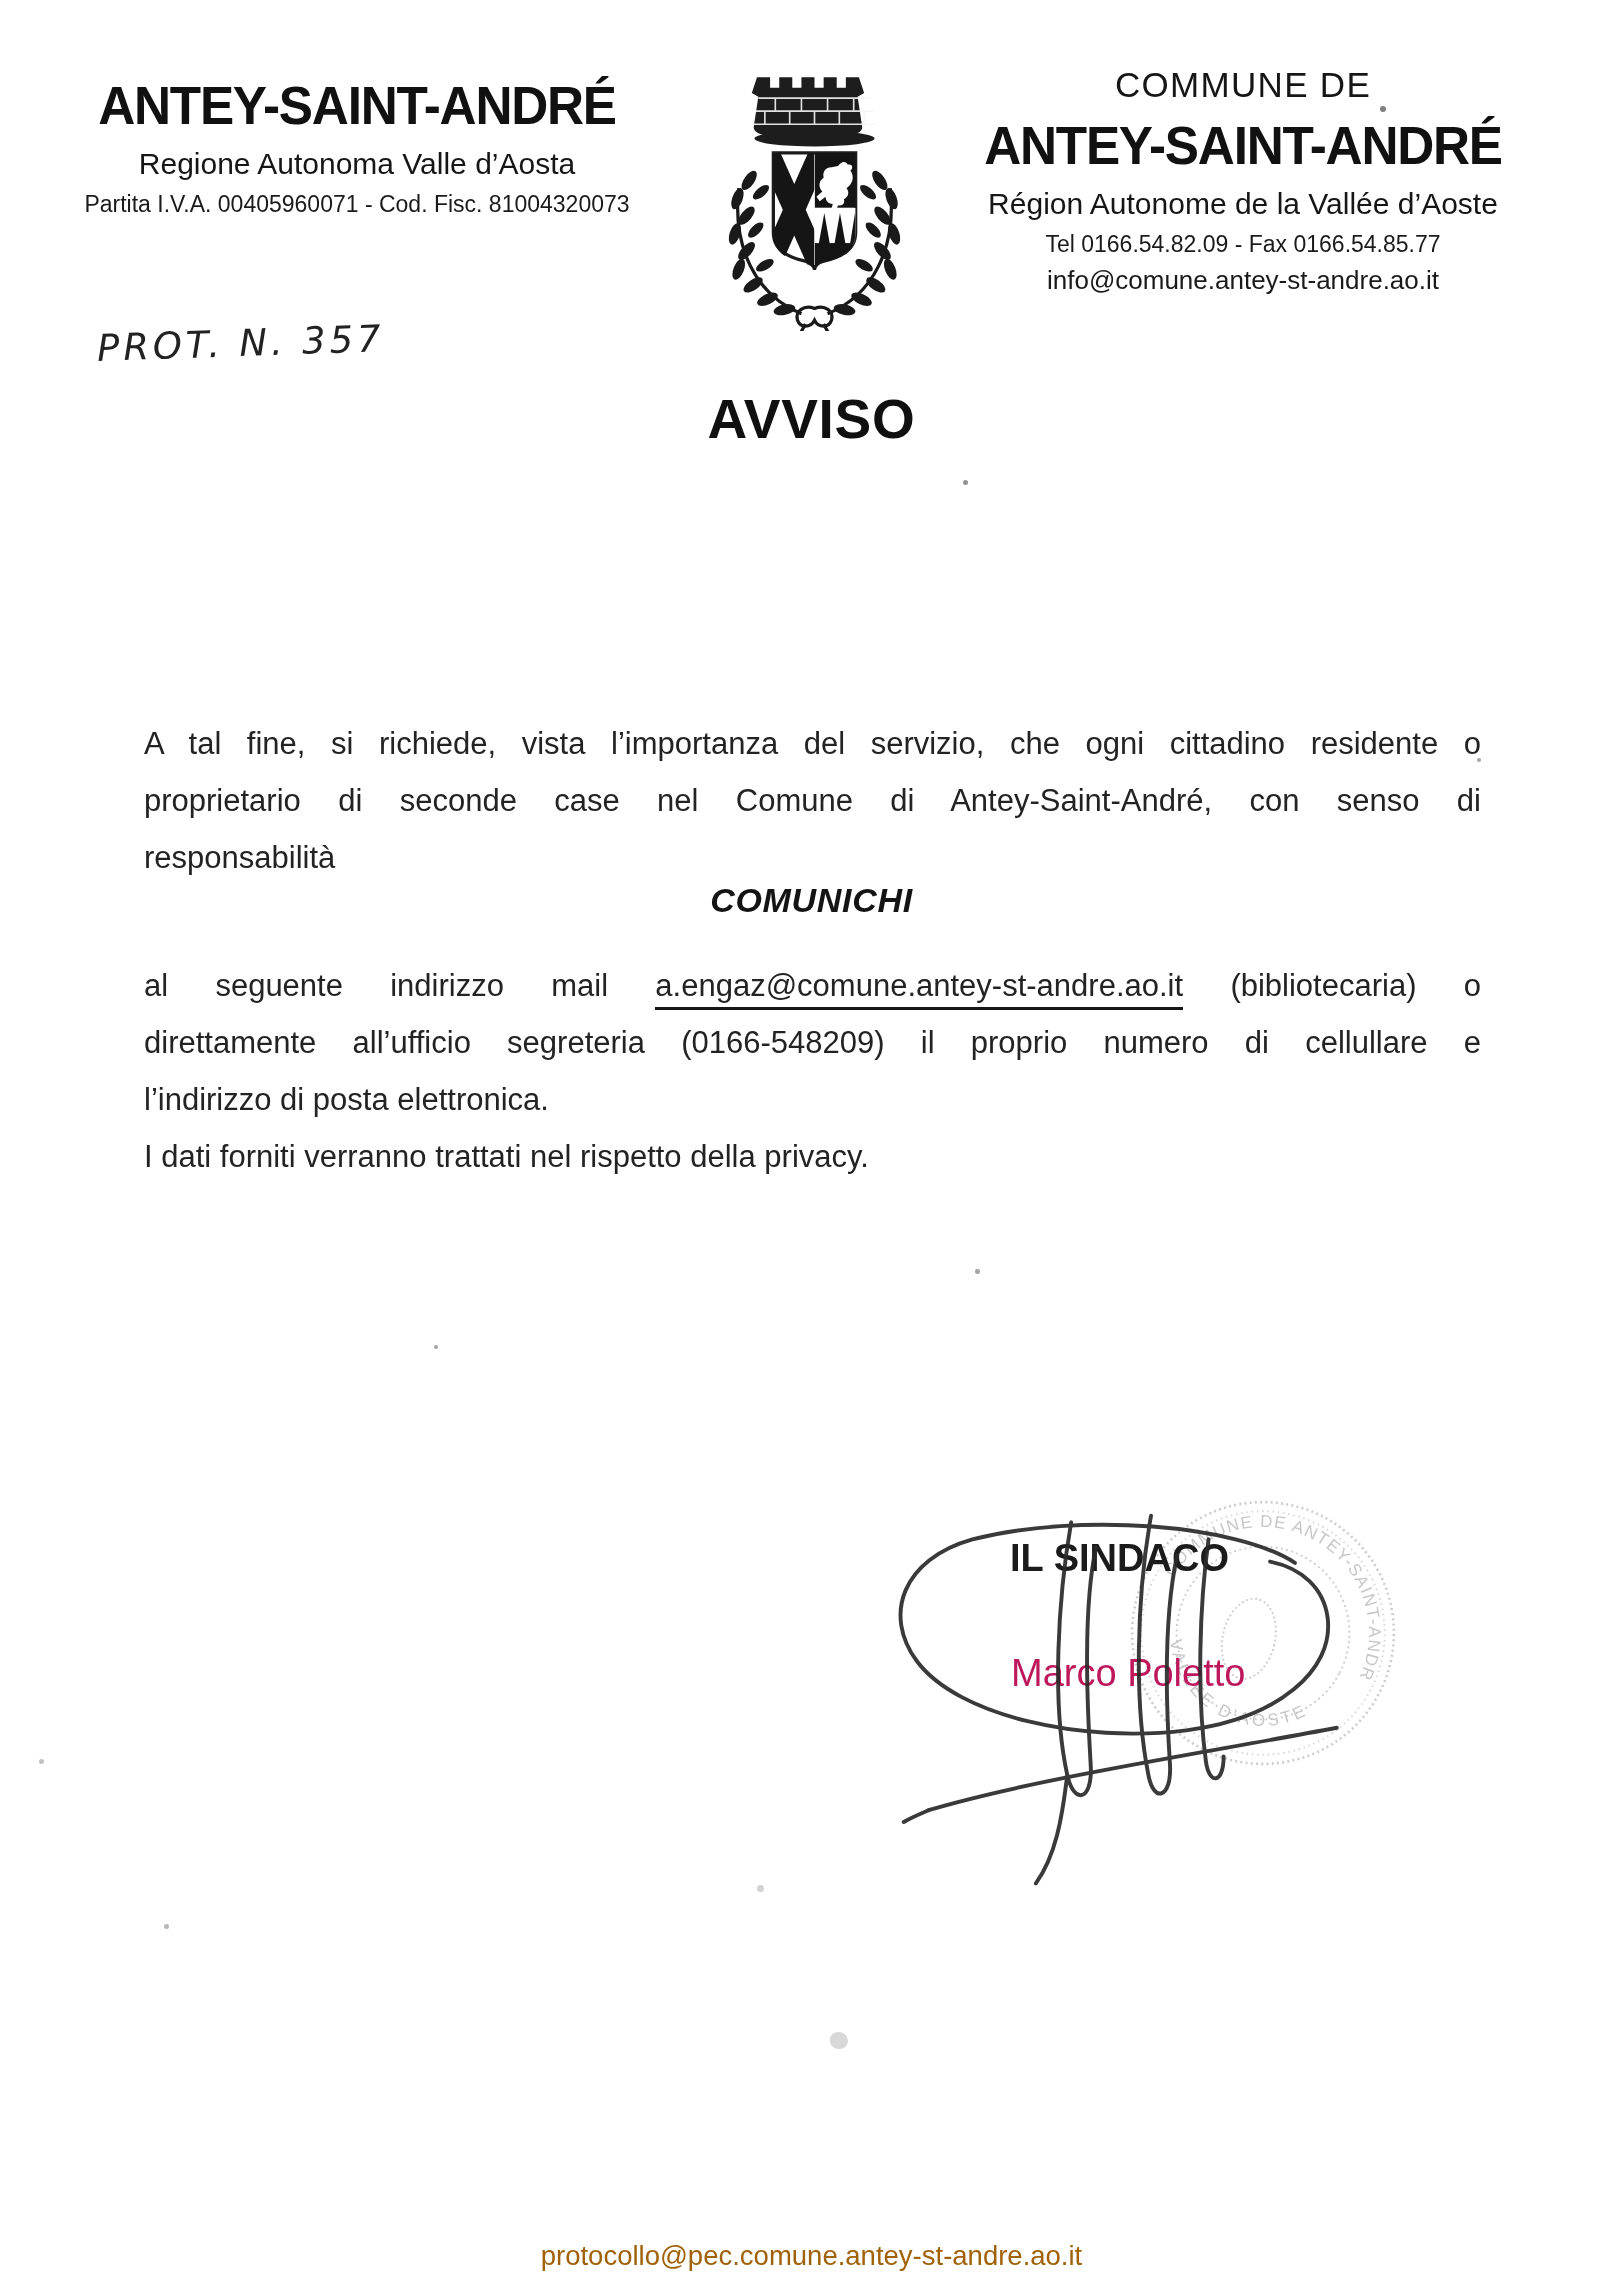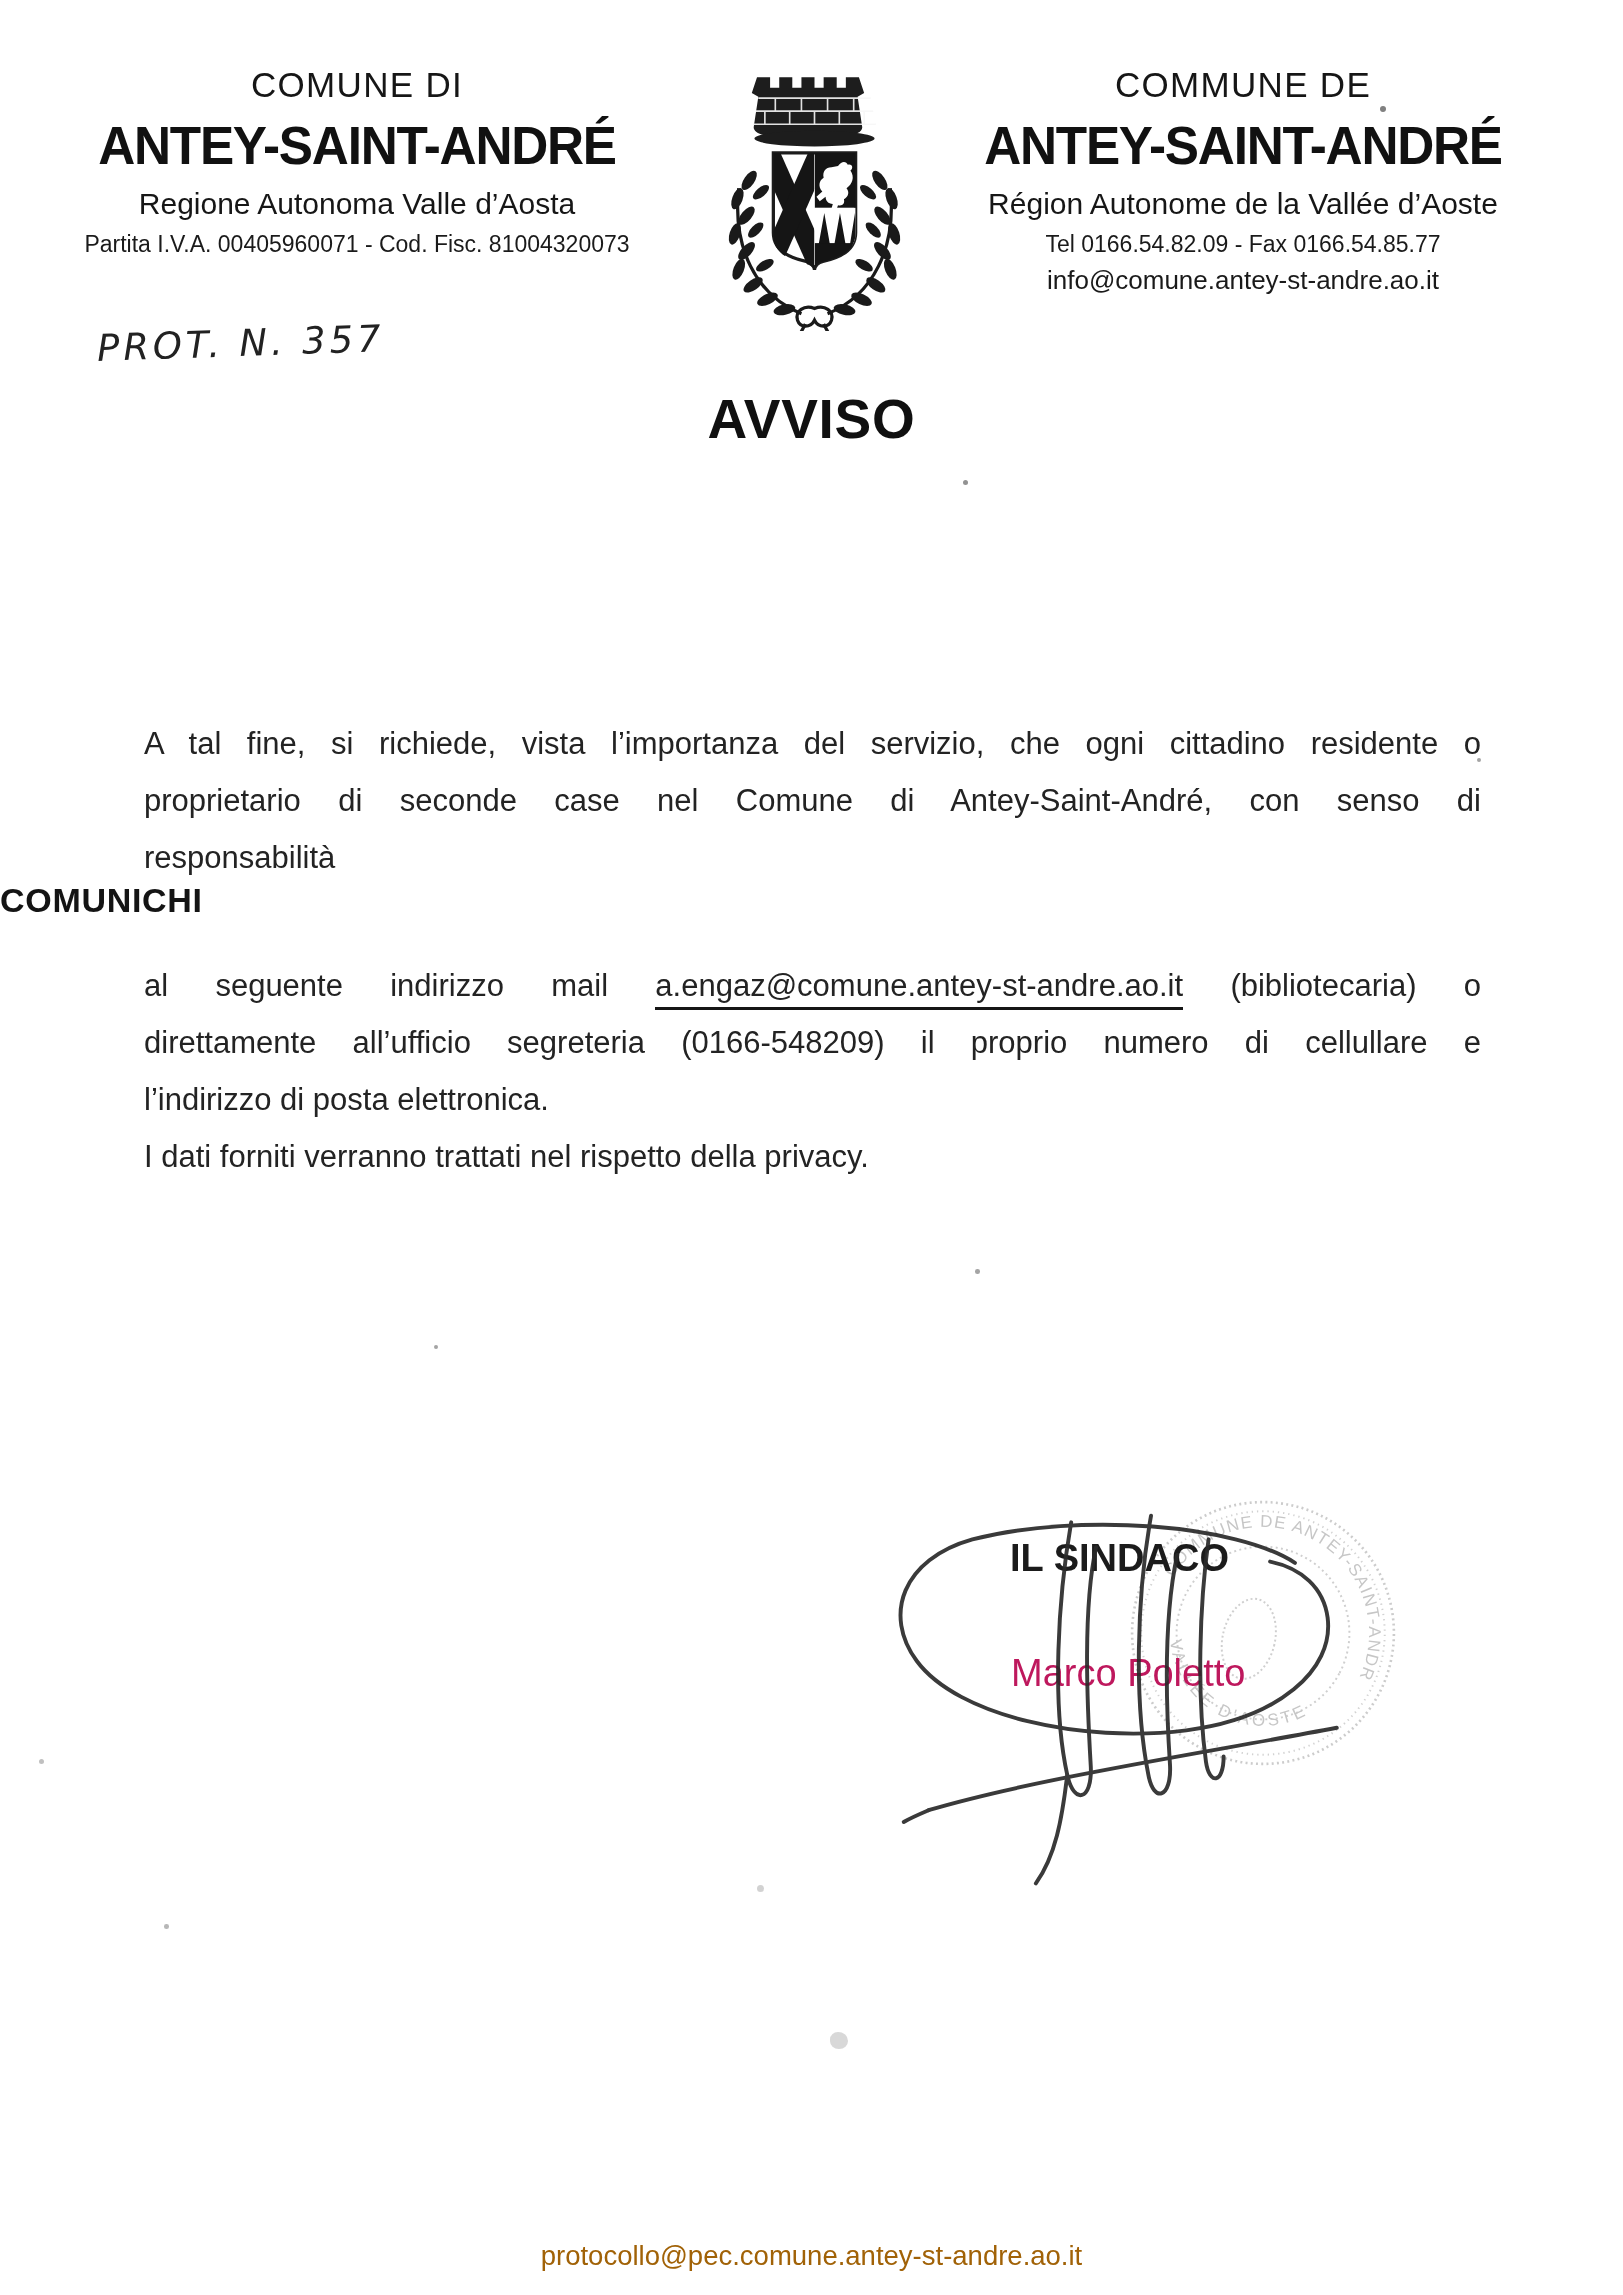--- a/index.html
+++ b/index.html
@@ -27,22 +27,22 @@
   }
   
   .title { position:absolute; left:0; right:0; top:387px; text-align:center;
            font-size:55px; font-weight:bold; color:#101010; letter-spacing:0.7px; }
   .para { position:absolute; left:144px; width:1337px; font-size:31px; color:#232323; }
   .pline { height:57px; line-height:57px; white-space:nowrap; }
   .jline { text-align:justify; text-align-last:justify; }
   .lline { text-align:left; }
   .p1 { top:541px; }
   .p2 { top:715px; }
-  .subhead { position:absolute; left:0; right:0; top:881px; text-align:left;
-             font-size:34px; font-weight:bold; color:#141414; letter-spacing:0.7px; }
+  .subhead { position:absolute; left:0; right:0; top:881px; text-align:center;
+             font-size:34px; font-weight:bold; color:#141414; letter-spacing:0.7px;font-style:italic; }
   .p3 { top:957px; }
   .p4 { top:1128px; }
   .email { border-bottom:3.9px solid #161616; padding-bottom:4px; }
   .dateline { position:absolute; left:144px; top:1287px; font-size:31px; color:#232323;
               height:57px; line-height:57px; }
   
   .stamp  { position:absolute; left:1119px; top:1489px; width:288px; height:288px; z-index:1; }
   .sig-role { position:absolute; left:1008px; top:1537px; width:223px; text-align:center;
               font-size:38px; font-weight:600; color:#1b1b1b; z-index:2; white-space:nowrap; }
   .sig-name { position:absolute; left:1011px; top:1652px; width:255px; text-align:left;
@@ -53,21 +53,20 @@
             font-size:27.5px; color:#a16207; }
   
   .speck { position:absolute; background:#4a4a4a; border-radius:50%; }
 </style>
 </head>
 <body>
 
 <div class="page">
 
   <div class="hdr-col hdr-left">
-    <div class="h-line1">COMUNE DI</div>
     <div class="h-line2">ANTEY-SAINT-ANDRÉ</div>
     <div class="h-line3">Regione Autonoma Valle d’Aosta</div>
     <div class="h-line4">Partita I.V.A. 00405960071 - Cod. Fisc. 81004320073</div>
   </div>
 
   <div class="crest">
     <svg viewBox="0 0 320 400" width="209" height="262">
 
       <g>
         <path fill="#1d1d1d" d="M72,12 h20 v16 h14 v-16 h20 v16 h14 v-16 h20 v16 h14 v-16 h20 v16 h14 v-16 h20 l8,24 -10,6 7,46 c2,14 -40,20 -83,20 c-43,0 -85,-6 -83,-20 l7,-46 -10,-6 z"></path>

